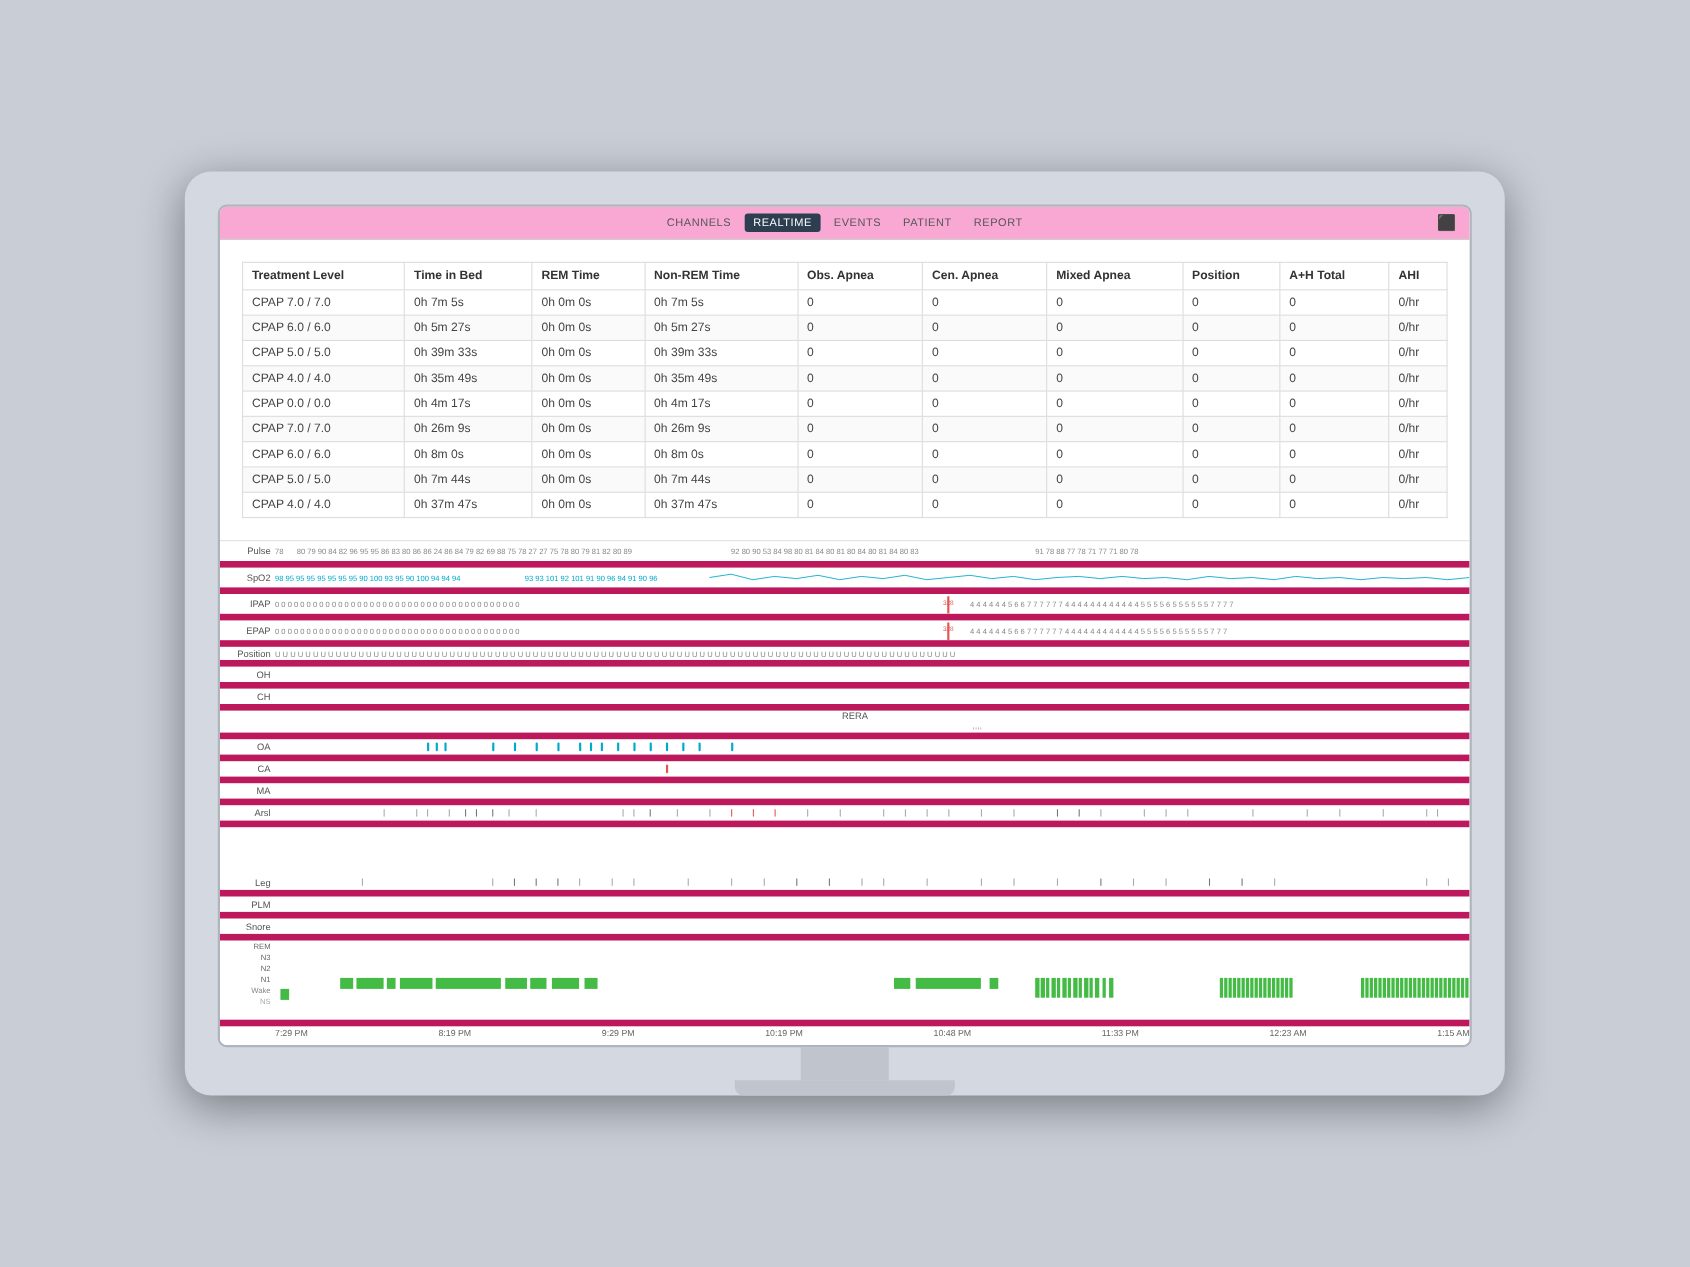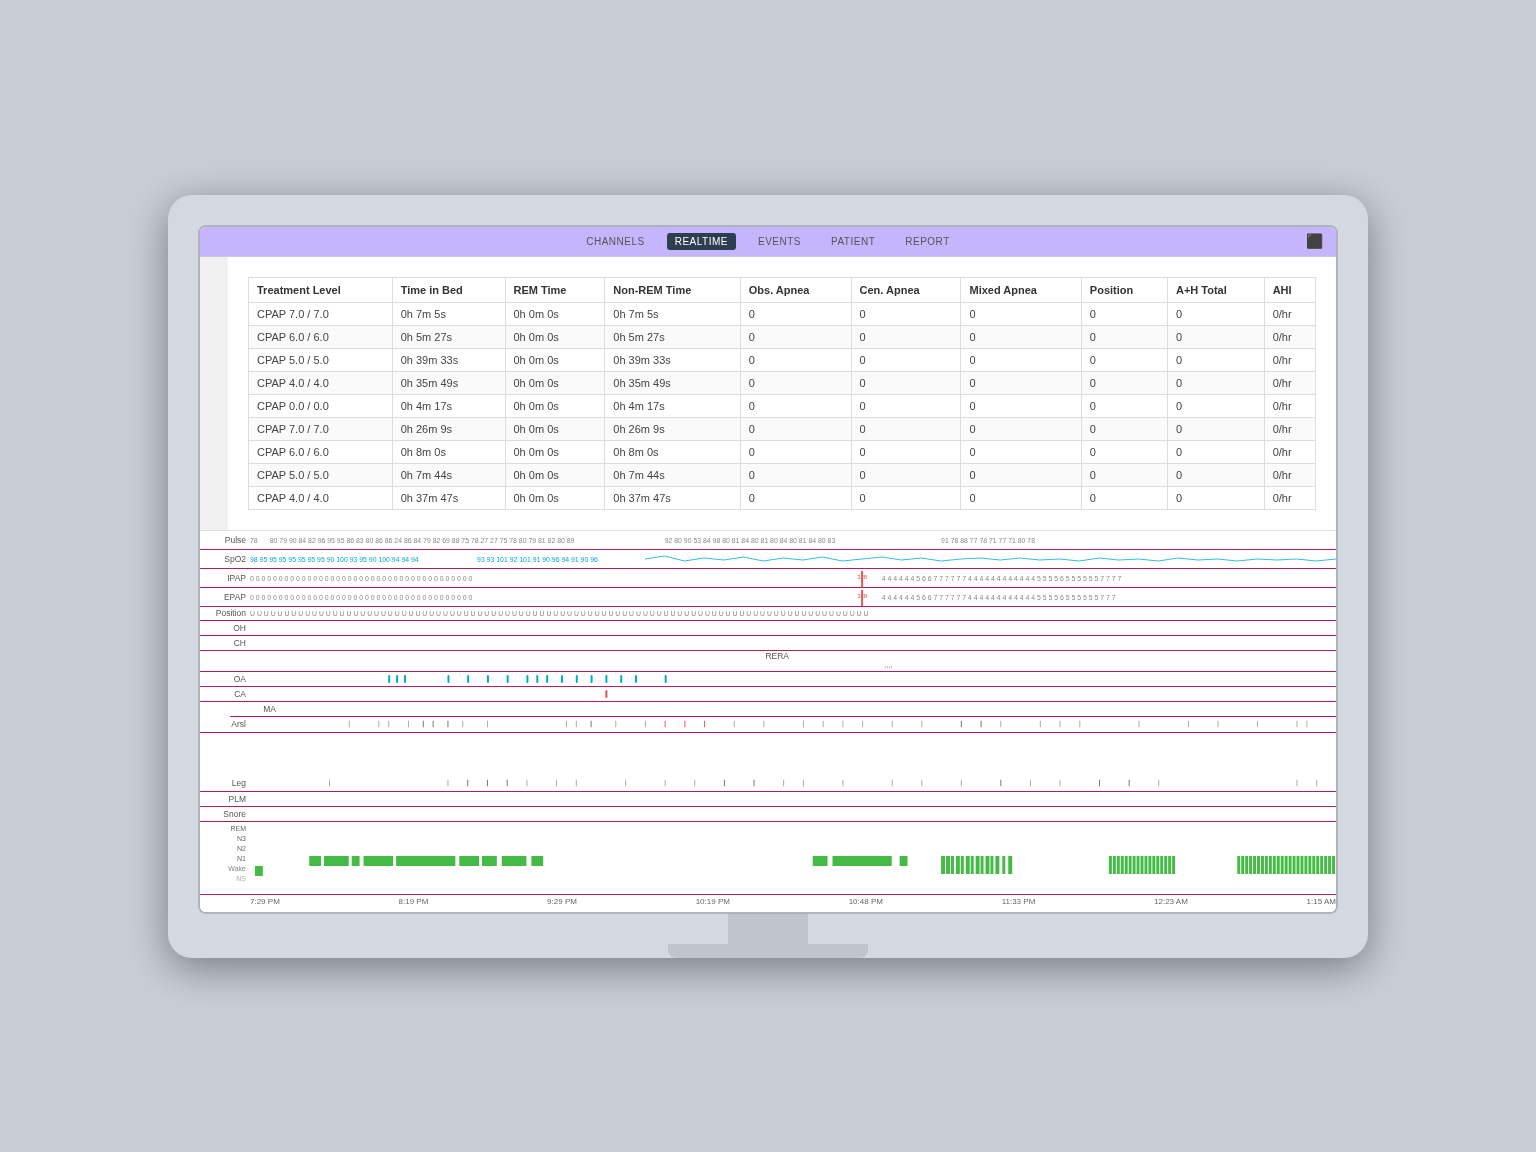--- a/index.html
+++ b/index.html
@@ -19,27 +19,27 @@
       box-shadow: 0 10px 40px rgba(0,0,0,0.4);
     }
     .monitor-screen {
       background: #f0f0f0;
       border-radius: 8px;
       overflow: hidden;
       border: 2px solid #b0b4bc;
     }
     
     .nav-bar {
-      background: #c4b5fd;
+      background: #f9a8d4;
       border-bottom: 1px solid #ccc;
       display: flex;
       align-items: center;
       justify-content: center;
       padding: 6px 12px;
-      gap: 14px;
+      gap: 4px;
       position: relative;
     }
     .nav-tab {
       font-size: 10px;
       color: #555;
       padding: 3px 8px;
       cursor: pointer;
       letter-spacing: 0.5px;
     }
     .nav-tab.active {
@@ -51,21 +51,20 @@
       position: absolute;
       right: 12px;
       top: 6px;
       font-size: 14px;
       color: #666;
     }
     
     .main-content {
       background: #fff;
       padding: 20px 20px 10px 20px;
-      margin-left: 28px;
     }
     
     .data-table {
       width: 100%;
       border-collapse: collapse;
       margin-bottom: 10px;
       font-size: 11px;
     }
     .data-table th {
       background: #fff;
@@ -87,21 +86,21 @@
     .chart-area {
       background: #fff;
       border-top: 1px solid #e0e0e0;
       padding: 0 0 4px 0;
       font-size: 9px;
       color: #333;
     }
     .chart-row {
       display: flex;
       align-items: center;
-      border-bottom: 1px solid #be185d;
+      border-bottom: 6px solid #be185d;
       min-height: 14px;
     }
     .chart-label {
       width: 50px;
       font-size: 8.5px;
       color: #555;
       text-align: right;
       padding-right: 4px;
       flex-shrink: 0;
     }
@@ -416,21 +415,21 @@
 
       <div class="chart-row" style="min-height:14px;">
         <div class="chart-label">CA</div>
         <div class="chart-content">
           <svg class="chart-svg" viewBox="0 0 1100 14" preserveAspectRatio="none">
             <rect x="360" y="3" width="2" height="8" fill="#e05555" rx="1"></rect>
           </svg>
         </div>
       </div>
 
-      <div class="chart-row" style="min-height:14px;margin-left:30px;">
+      <div class="chart-row" style="min-height:14px;">
         <div class="chart-label">MA</div>
         <div class="chart-content"></div>
       </div>
 
       <div class="chart-row" style="min-height:16px;">
         <div class="chart-label">Arsl</div>
         <div class="chart-content">
           <svg class="chart-svg" viewBox="0 0 1100 16" preserveAspectRatio="none">
 
             <rect x="100" y="4" width="1" height="8" fill="#aaa" rx="0.5"></rect>

